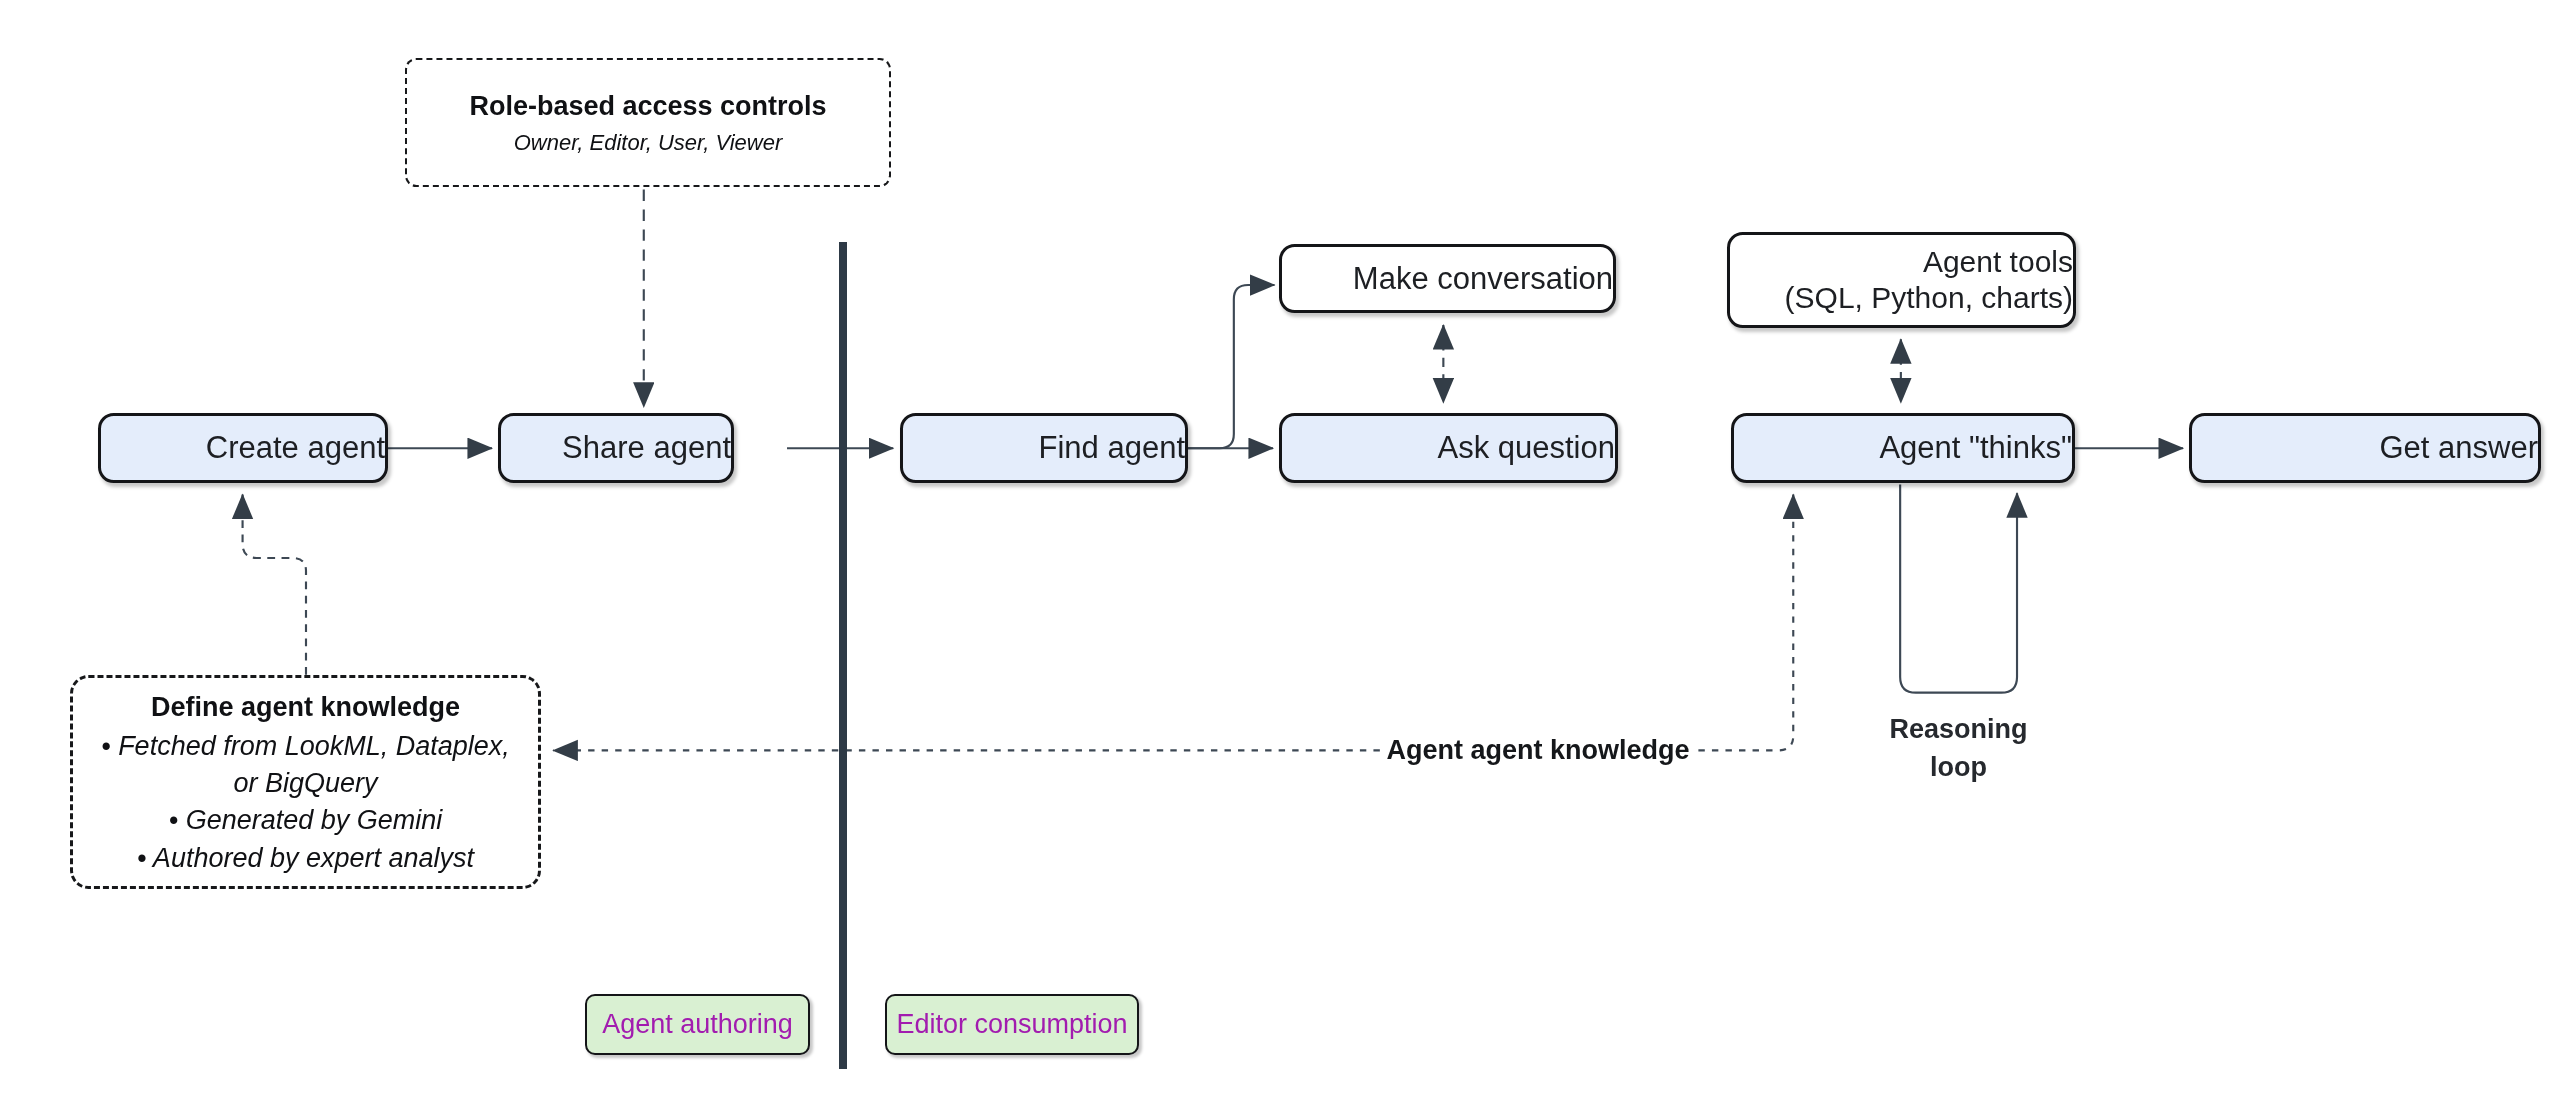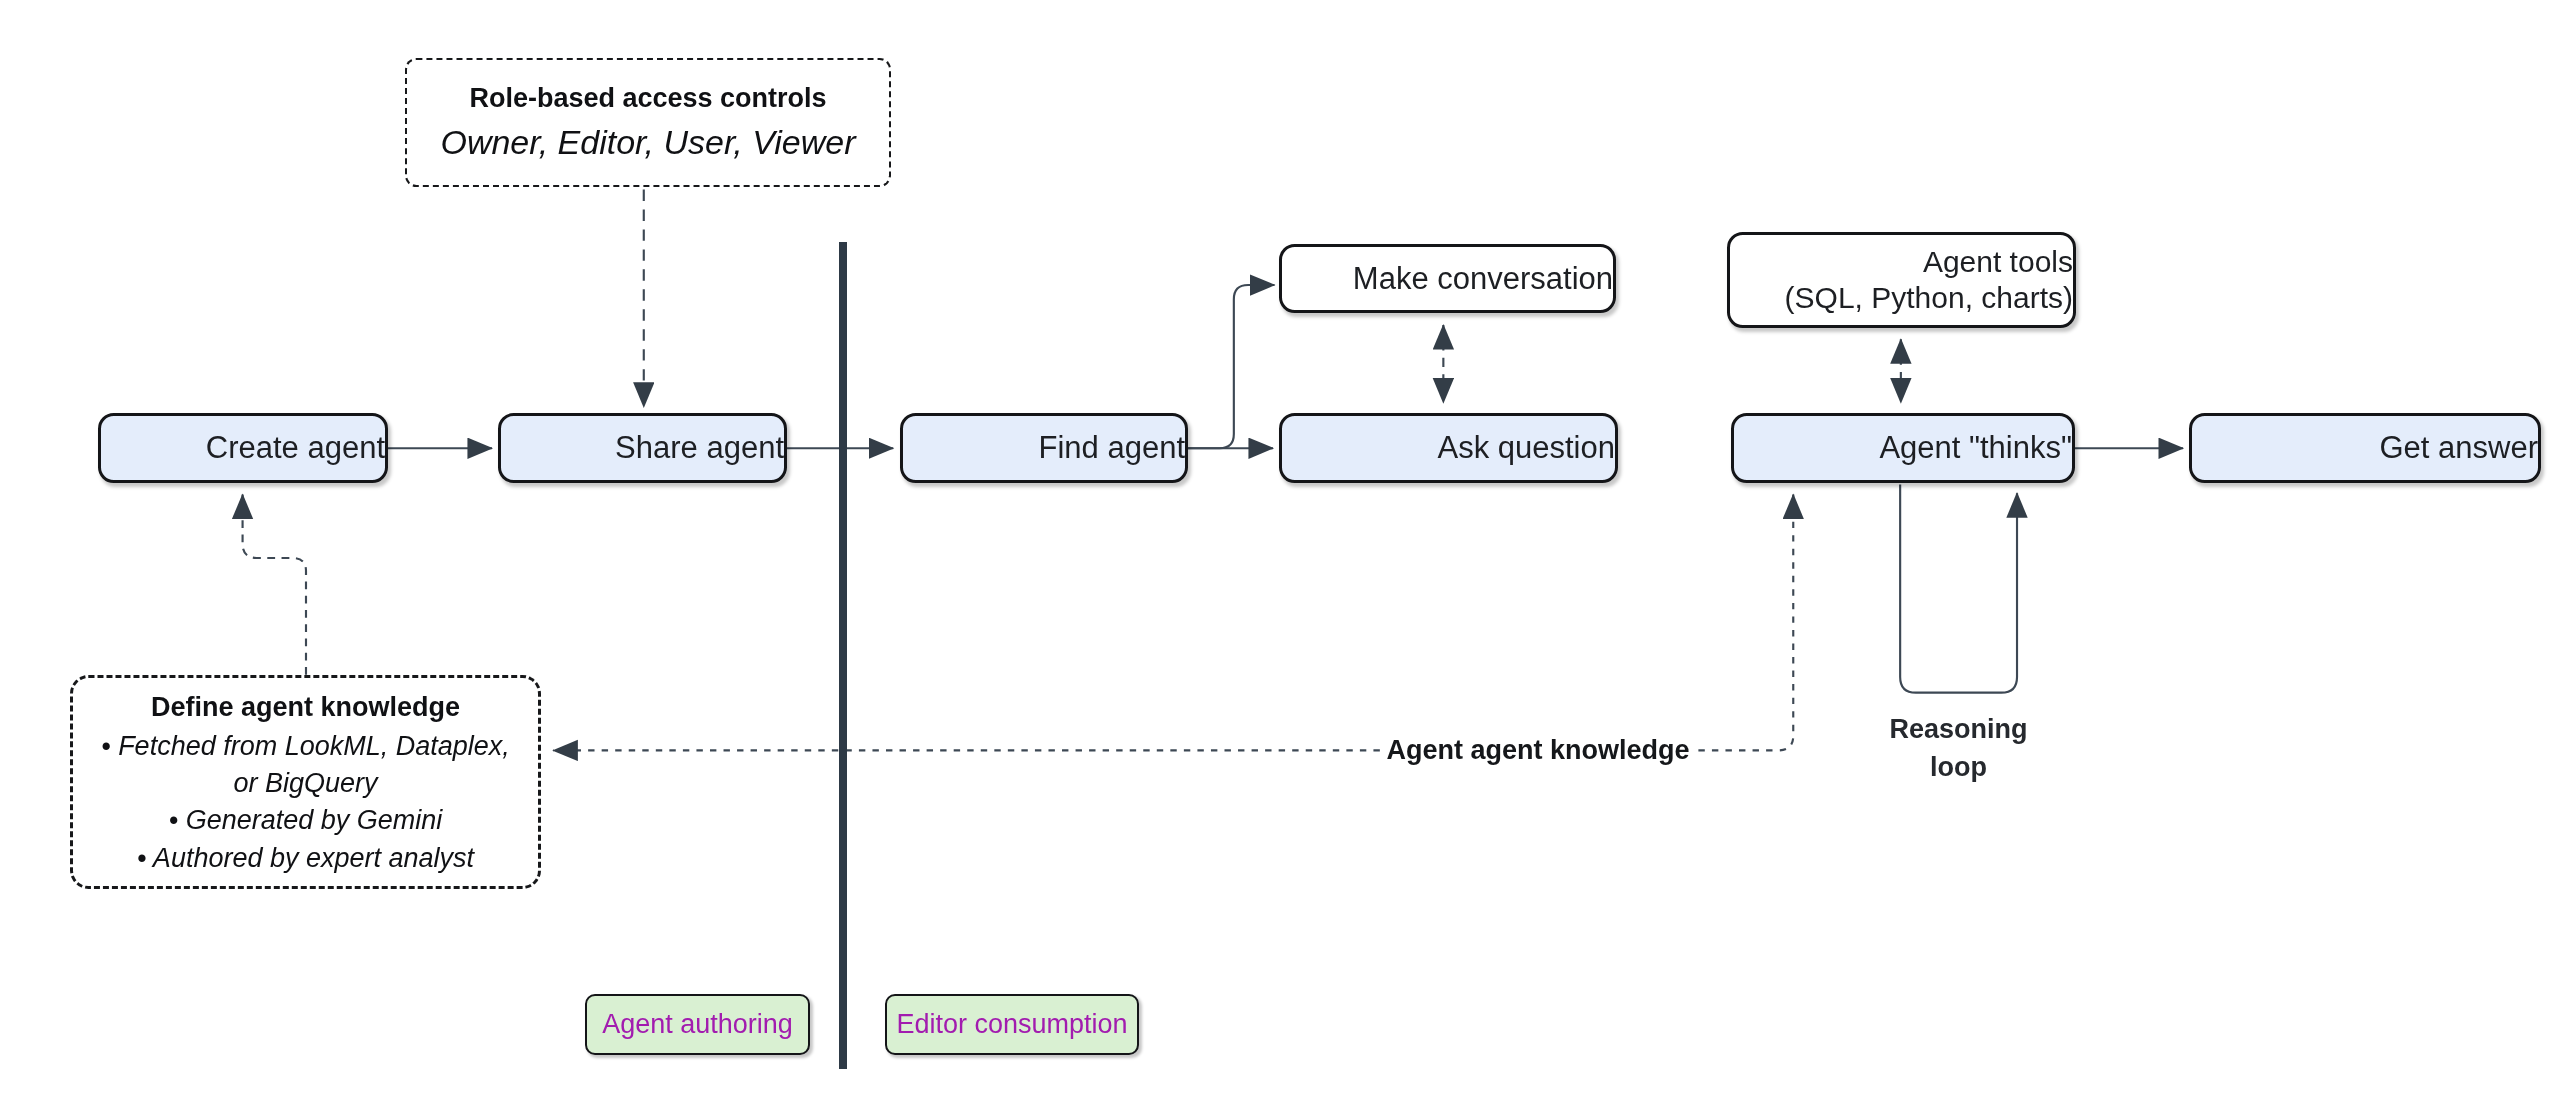--- a/index.html
+++ b/index.html
@@ -17,21 +17,21 @@
   .node.white{background:#ffffff;}
   .node.small-line{font-size:30px;}
   .callout{
     position:absolute;box-sizing:border-box;z-index:3;background:#ffffff;
     display:flex;flex-direction:column;align-items:center;justify-content:center;
     color:#101114;text-align:center;
   }
   .callout.role{border:2.9px dashed #17181a;border-radius:11.4px;}
   .callout.define{border:3.6px dashed #17181a;border-radius:18.5px;}
   .callout .c-title{font-weight:bold;font-size:27px;line-height:1.5;}
-  .callout .c-italic{font-style:italic;font-size:34px;line-height:1.45;}
+  .callout .c-italic{font-style:italic;font-size:22px;line-height:1.45;}
   .callout .c-bullet{font-style:italic;font-size:27px;line-height:1.38;}
   .zone{
     position:absolute;box-sizing:border-box;z-index:3;background:#d9f0d2;
     border:2.9px solid #141518;border-radius:10px;
     display:flex;align-items:center;justify-content:center;
     font-size:27px;color:#a21caf;box-shadow:2.1px 2.9px 2.9px rgba(0,0,0,0.22);
   }
   .divider{position:absolute;z-index:2;background:#2e3a46;}
   .edge-label{
     position:absolute;z-index:4;background:#ffffff;color:#15171a;
@@ -68,21 +68,21 @@
     <path d="M 2516 694 L 2516 1033 Q 2516 1053 2494 1053 L 776 1053" stroke="#3d4854" stroke-width="3" fill="none" stroke-dasharray="9 10" marker-start="url(#ah)" marker-end="url(#ah)"></path>
     <path d="M 429 947 L 429 801 Q 429 783 409 783 L 360 783 Q 340 783 340 763 L 340 694" stroke="#3d4854" stroke-width="3" fill="none" stroke-dasharray="11 9" marker-end="url(#ah)"></path>
   </svg>
 
   <div class="divider" style="left:839px;top:242px;width:7.8px;height:827px;"></div>
 
   <div class="node blue" style="left:98px;top:413px;width:290px;height:70px;">
     <span>Create agent</span>
   </div>
 
-  <div class="node blue" style="left:498px;top:413px;width:289px;height:70px;">
+  <div class="node blue" style="left:498px;top:413px;width:236px;height:70px;">
     <span>Share agent</span>
   </div>
 
   <div class="node blue" style="left:900px;top:413px;width:288px;height:70px;">
     <span>Find agent</span>
   </div>
 
   <div class="node white" style="left:1279px;top:244px;width:337px;height:69px;">
     <span>Make conversation</span>
   </div>

